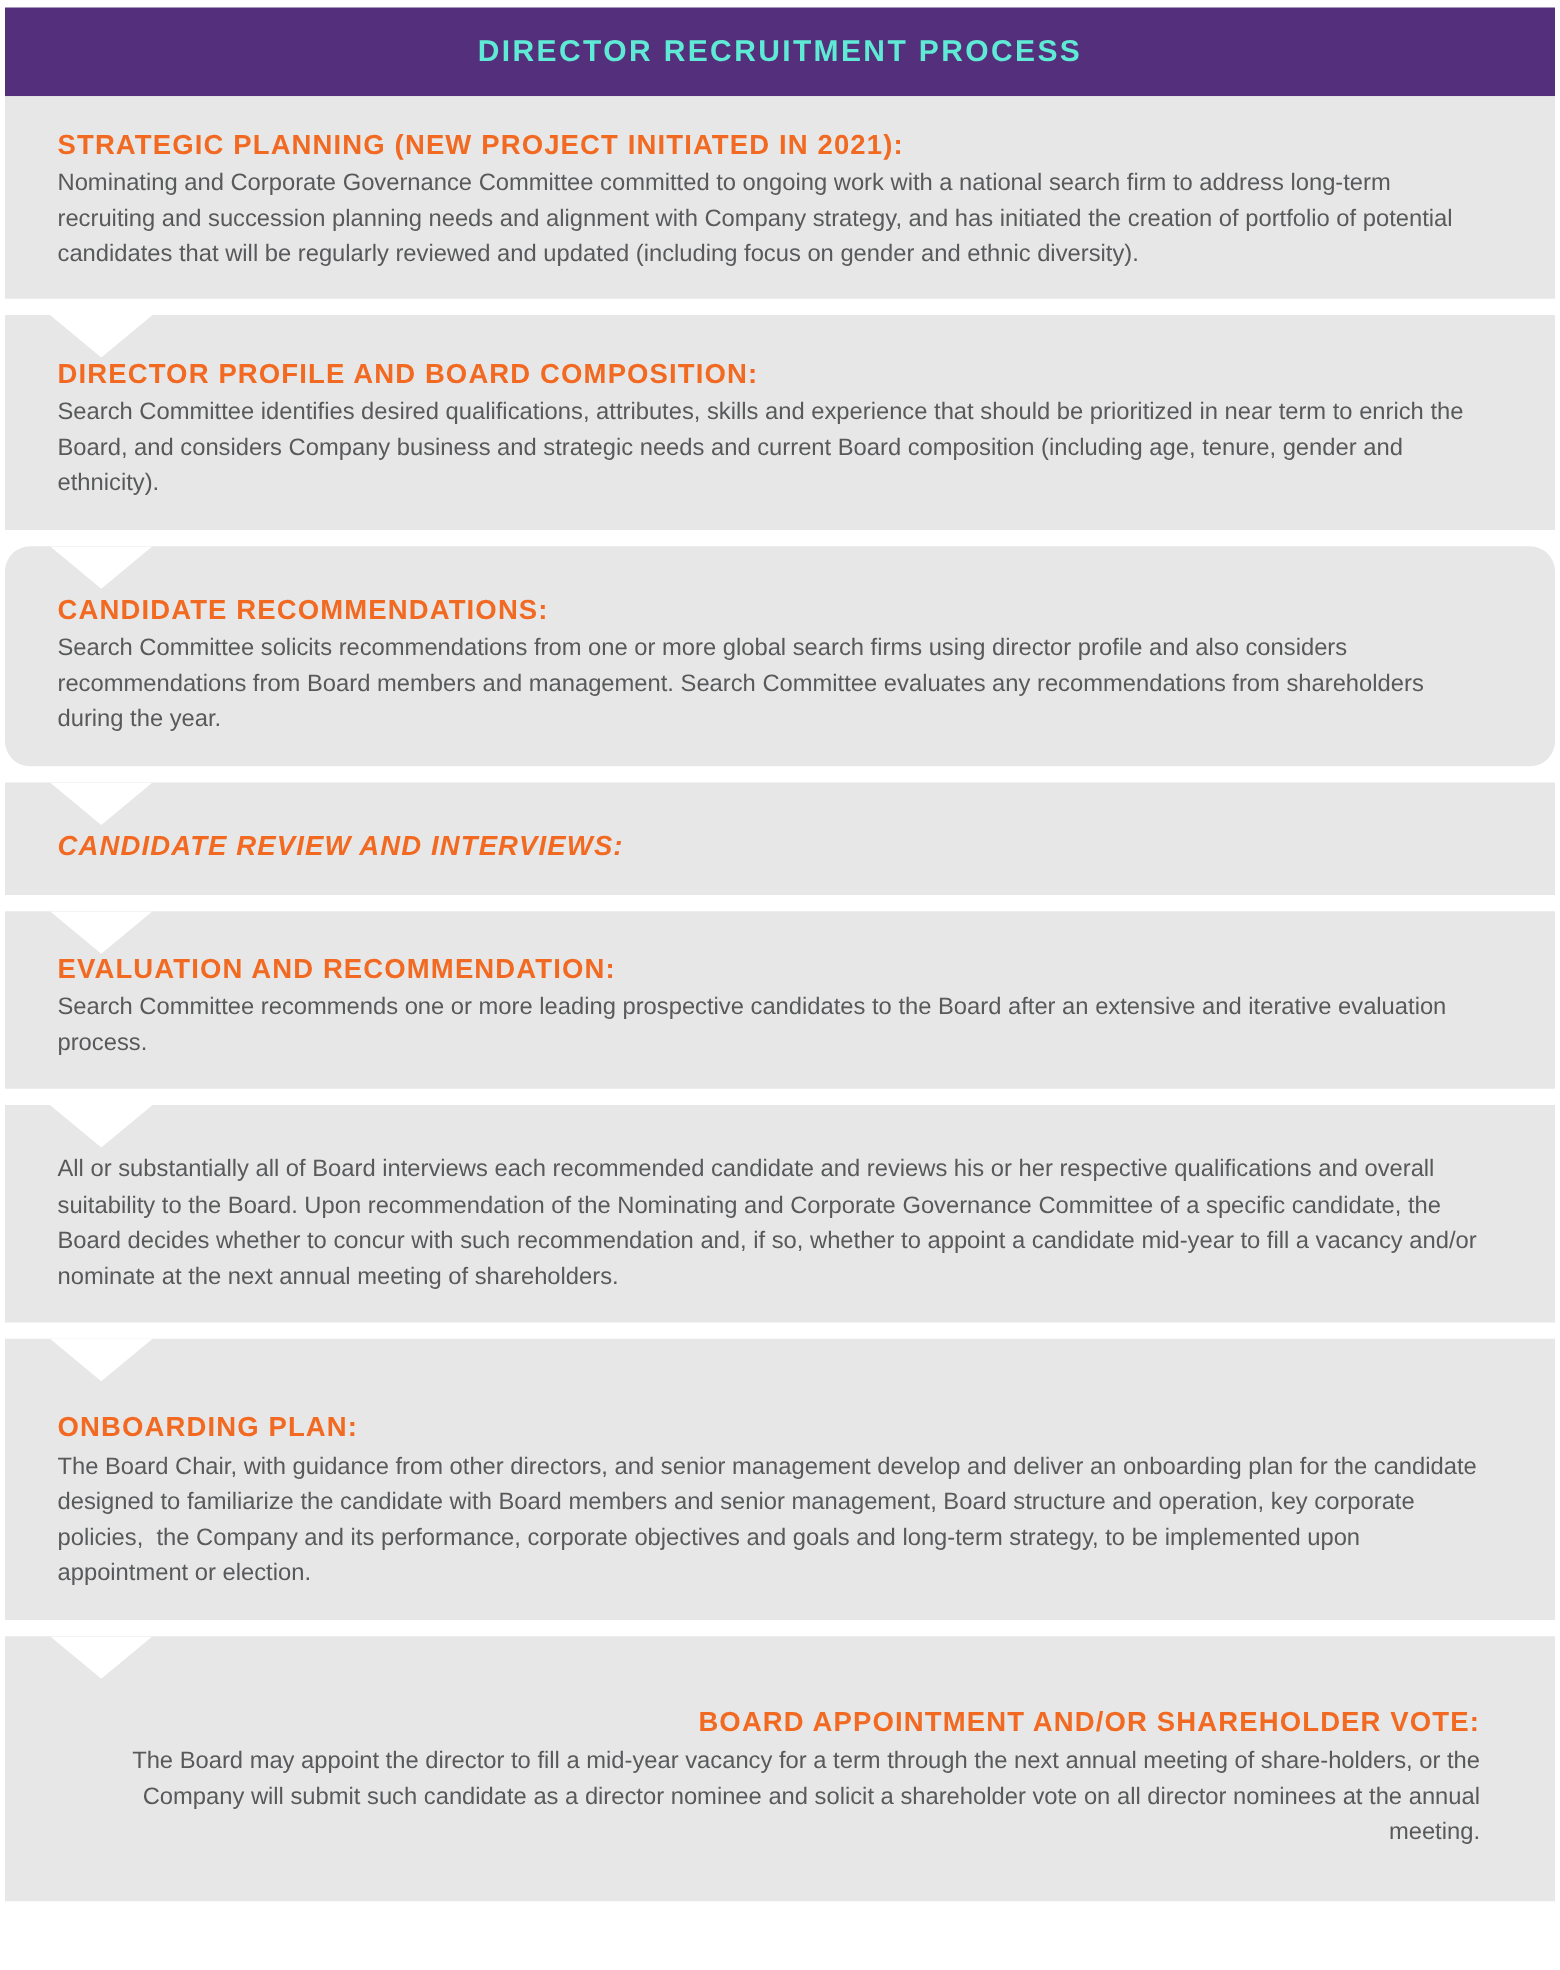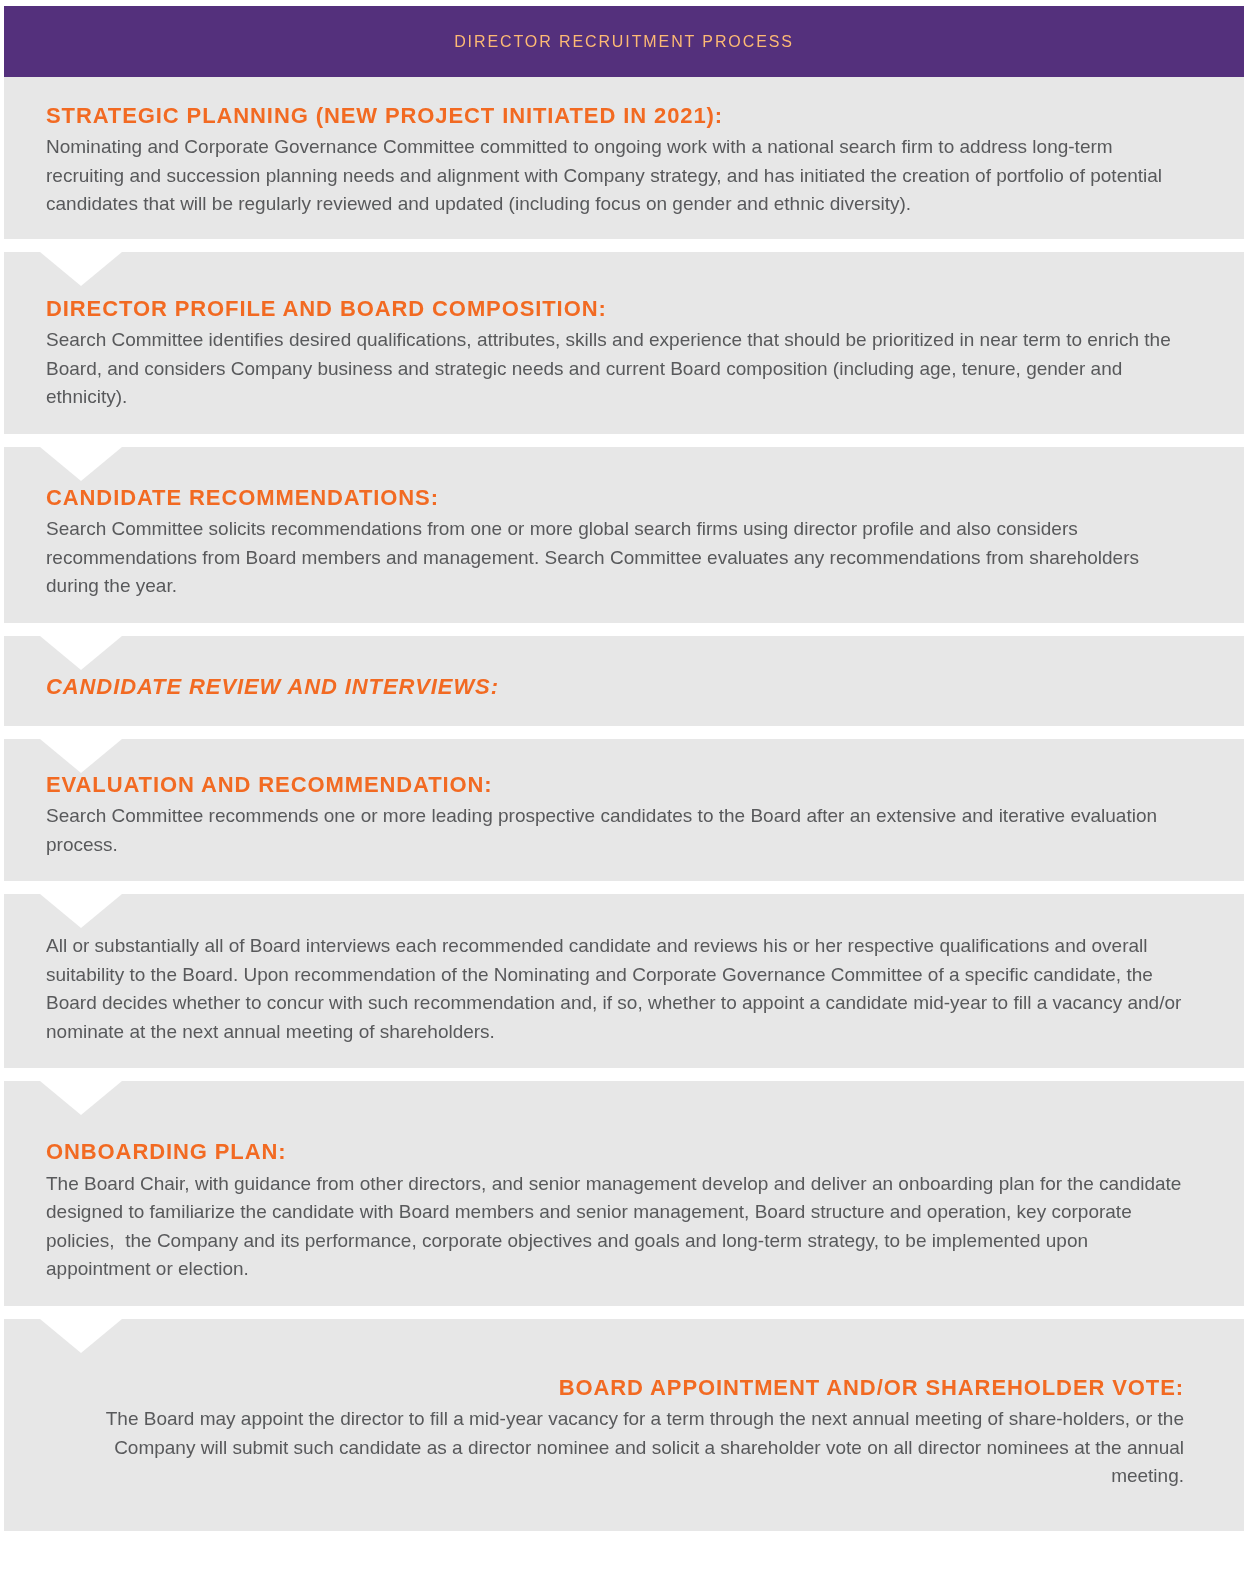--- a/index.html
+++ b/index.html
@@ -28,23 +28,23 @@
     top: 6px;
     width: 1240px;
     height: 71px;
     background: #54307C;
     box-sizing: border-box;
     display: flex;
     align-items: center;
     justify-content: center;
   }
   .banner-title {
-    color: #fdba74;
-    font-size: 16px;
-    font-weight: normal;
+    color: #5eead4;
+    font-size: 24px;
+    font-weight: bold;
     letter-spacing: 1.9px;
     text-transform: uppercase;
     white-space: nowrap;
     line-height: 1;
   }
 
   
   .steps {
     position: absolute;
     left: 0;
@@ -94,22 +94,22 @@
   .step-body {
     color: #58595B;
     font-size: 19px;
     line-height: 28.5px;
     margin: 0;
     white-space: pre-wrap;
   }
 
   
   .step.s1 { padding-top: 26px; padding-bottom: 20px; }
-  .step.s2 { padding-top: 44px; }
-  .step.s3 { padding-top: 38px; }
+  .step.s2 { padding-top: 34px; }
+  .step.s3 { padding-top: 38px; border-radius: 20px; }
   .step.s4 { padding-top: 38px; font-style: italic; }
   .step.s5 { padding-top: 33px; }
   .step.s6 { padding-top: 38px; }
   .step.s7 { padding-top: 58px; }
   .step.s8 { padding-top: 56px; padding-bottom: 40px; text-align: right; }
 </style>
 </head>
 <body>
 
 <div id="process-flow">

